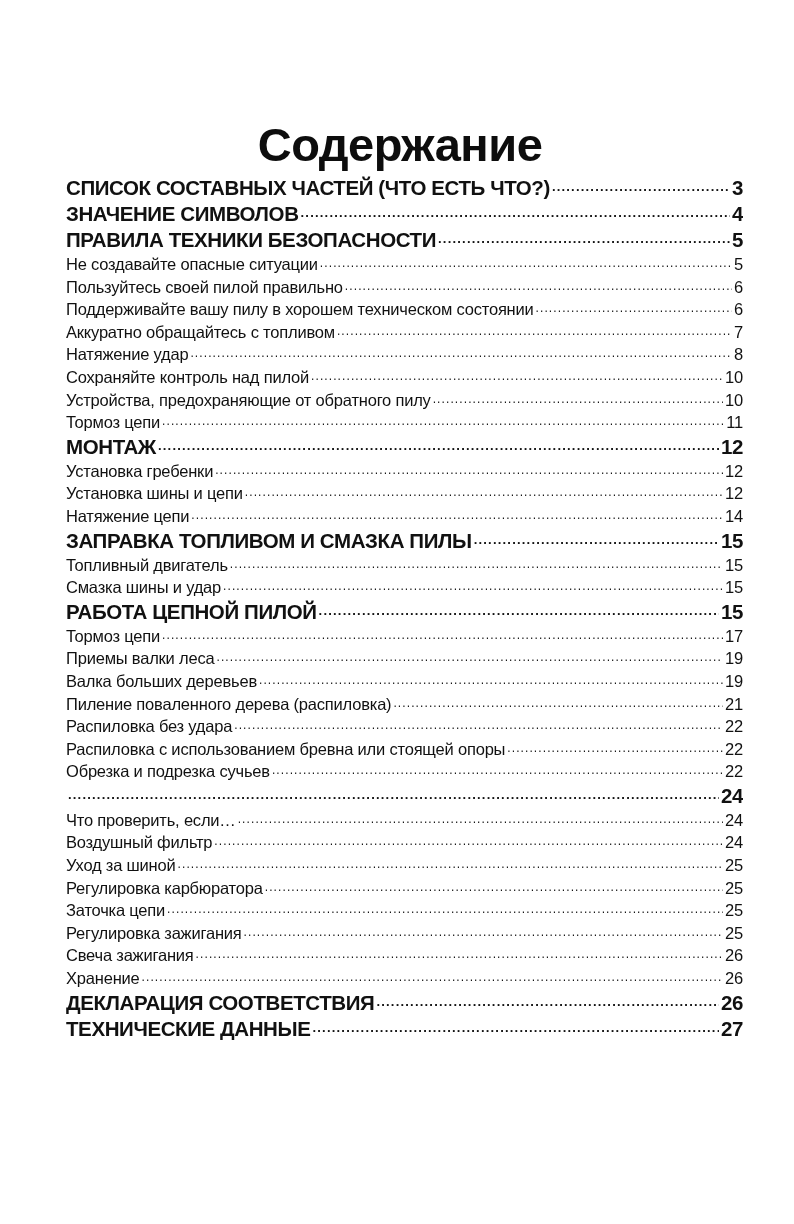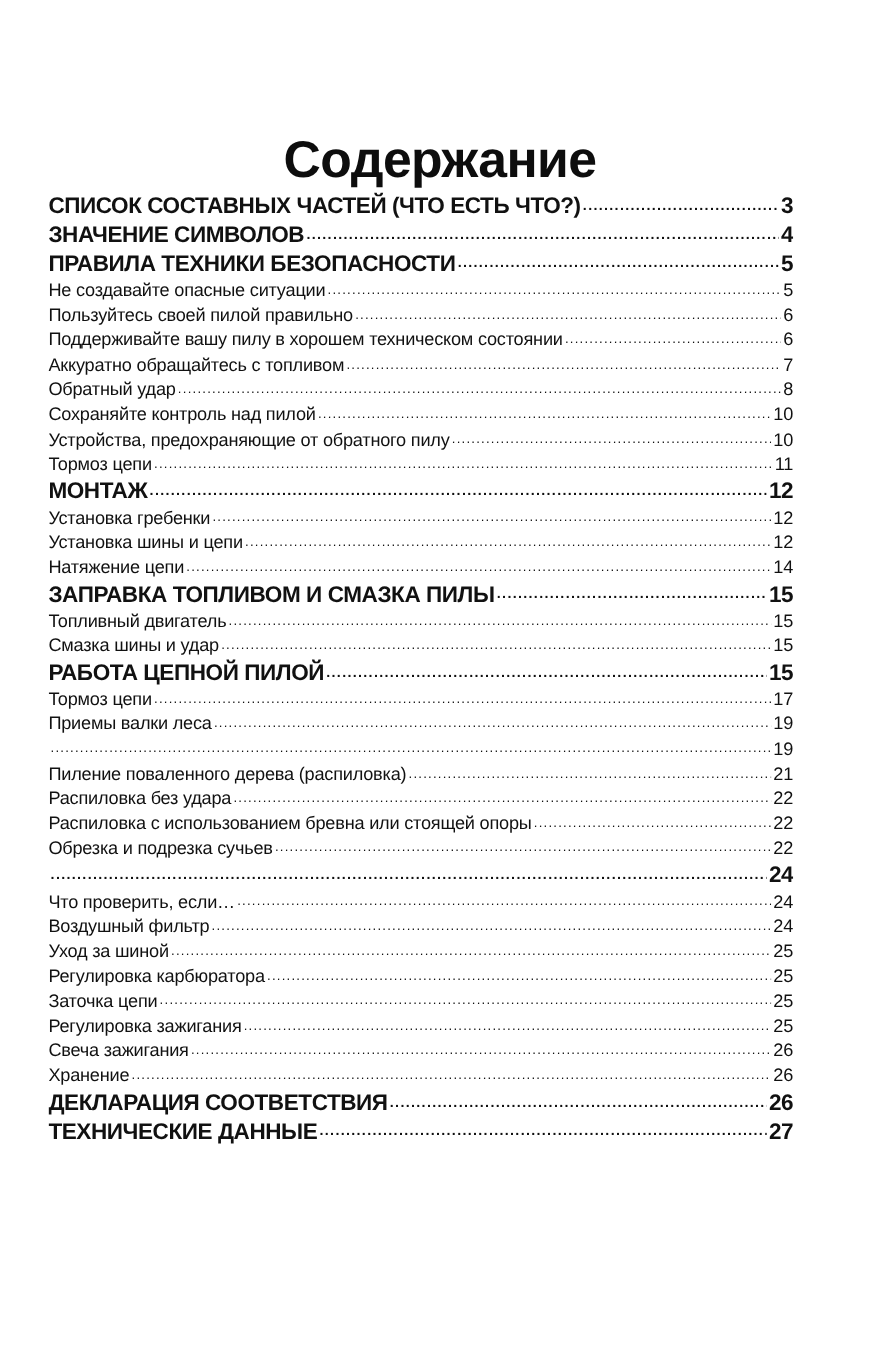--- a/index.html
+++ b/index.html
@@ -23,21 +23,21 @@
       text-align: center;
       font-size: 47px;
       font-weight: bold;
       letter-spacing: -0.5px;
       line-height: 60px;
       color: #0d0d0d;
     }
     .toc {
       position: absolute;
       top: 175px;
-      left: 44px;
+      left: 66px;
       width: 677px;
     }
     .toc-row {
       display: flex;
       align-items: baseline;
       white-space: nowrap;
       overflow: hidden;
     }
     .toc-row.level-1 {
       font-size: 20.5px;
@@ -124,21 +124,21 @@
       <span class="toc-label">Поддерживайте вашу пилу в хорошем техническом состоянии</span>
       <span class="toc-leader"></span>
       <span class="toc-page">6</span>
     </div>
   <div class="toc-row level-2">
       <span class="toc-label">Аккуратно обращайтесь с топливом</span>
       <span class="toc-leader"></span>
       <span class="toc-page">7</span>
     </div>
   <div class="toc-row level-2">
-      <span class="toc-label">Обратный удар</span>
+      <span class="toc-label">Натяжение удар</span>
       <span class="toc-leader"></span>
       <span class="toc-page">8</span>
     </div>
   <div class="toc-row level-2">
       <span class="toc-label">Сохраняйте контроль над пилой</span>
       <span class="toc-leader"></span>
       <span class="toc-page">10</span>
     </div>
   <div class="toc-row level-2">
       <span class="toc-label">Устройства, предохраняющие от обратного пилу</span>
@@ -194,20 +194,21 @@
       <span class="toc-label">Тормоз цепи</span>
       <span class="toc-leader"></span>
       <span class="toc-page">17</span>
     </div>
   <div class="toc-row level-2">
       <span class="toc-label">Приемы валки леса</span>
       <span class="toc-leader"></span>
       <span class="toc-page">19</span>
     </div>
   <div class="toc-row level-2">
+      <span class="toc-label">Валка больших деревьев</span>
       <span class="toc-leader"></span>
       <span class="toc-page">19</span>
     </div>
   <div class="toc-row level-2">
       <span class="toc-label">Пиление поваленного дерева (распиловка)</span>
       <span class="toc-leader"></span>
       <span class="toc-page">21</span>
     </div>
   <div class="toc-row level-2">
       <span class="toc-label">Распиловка без удара</span>

